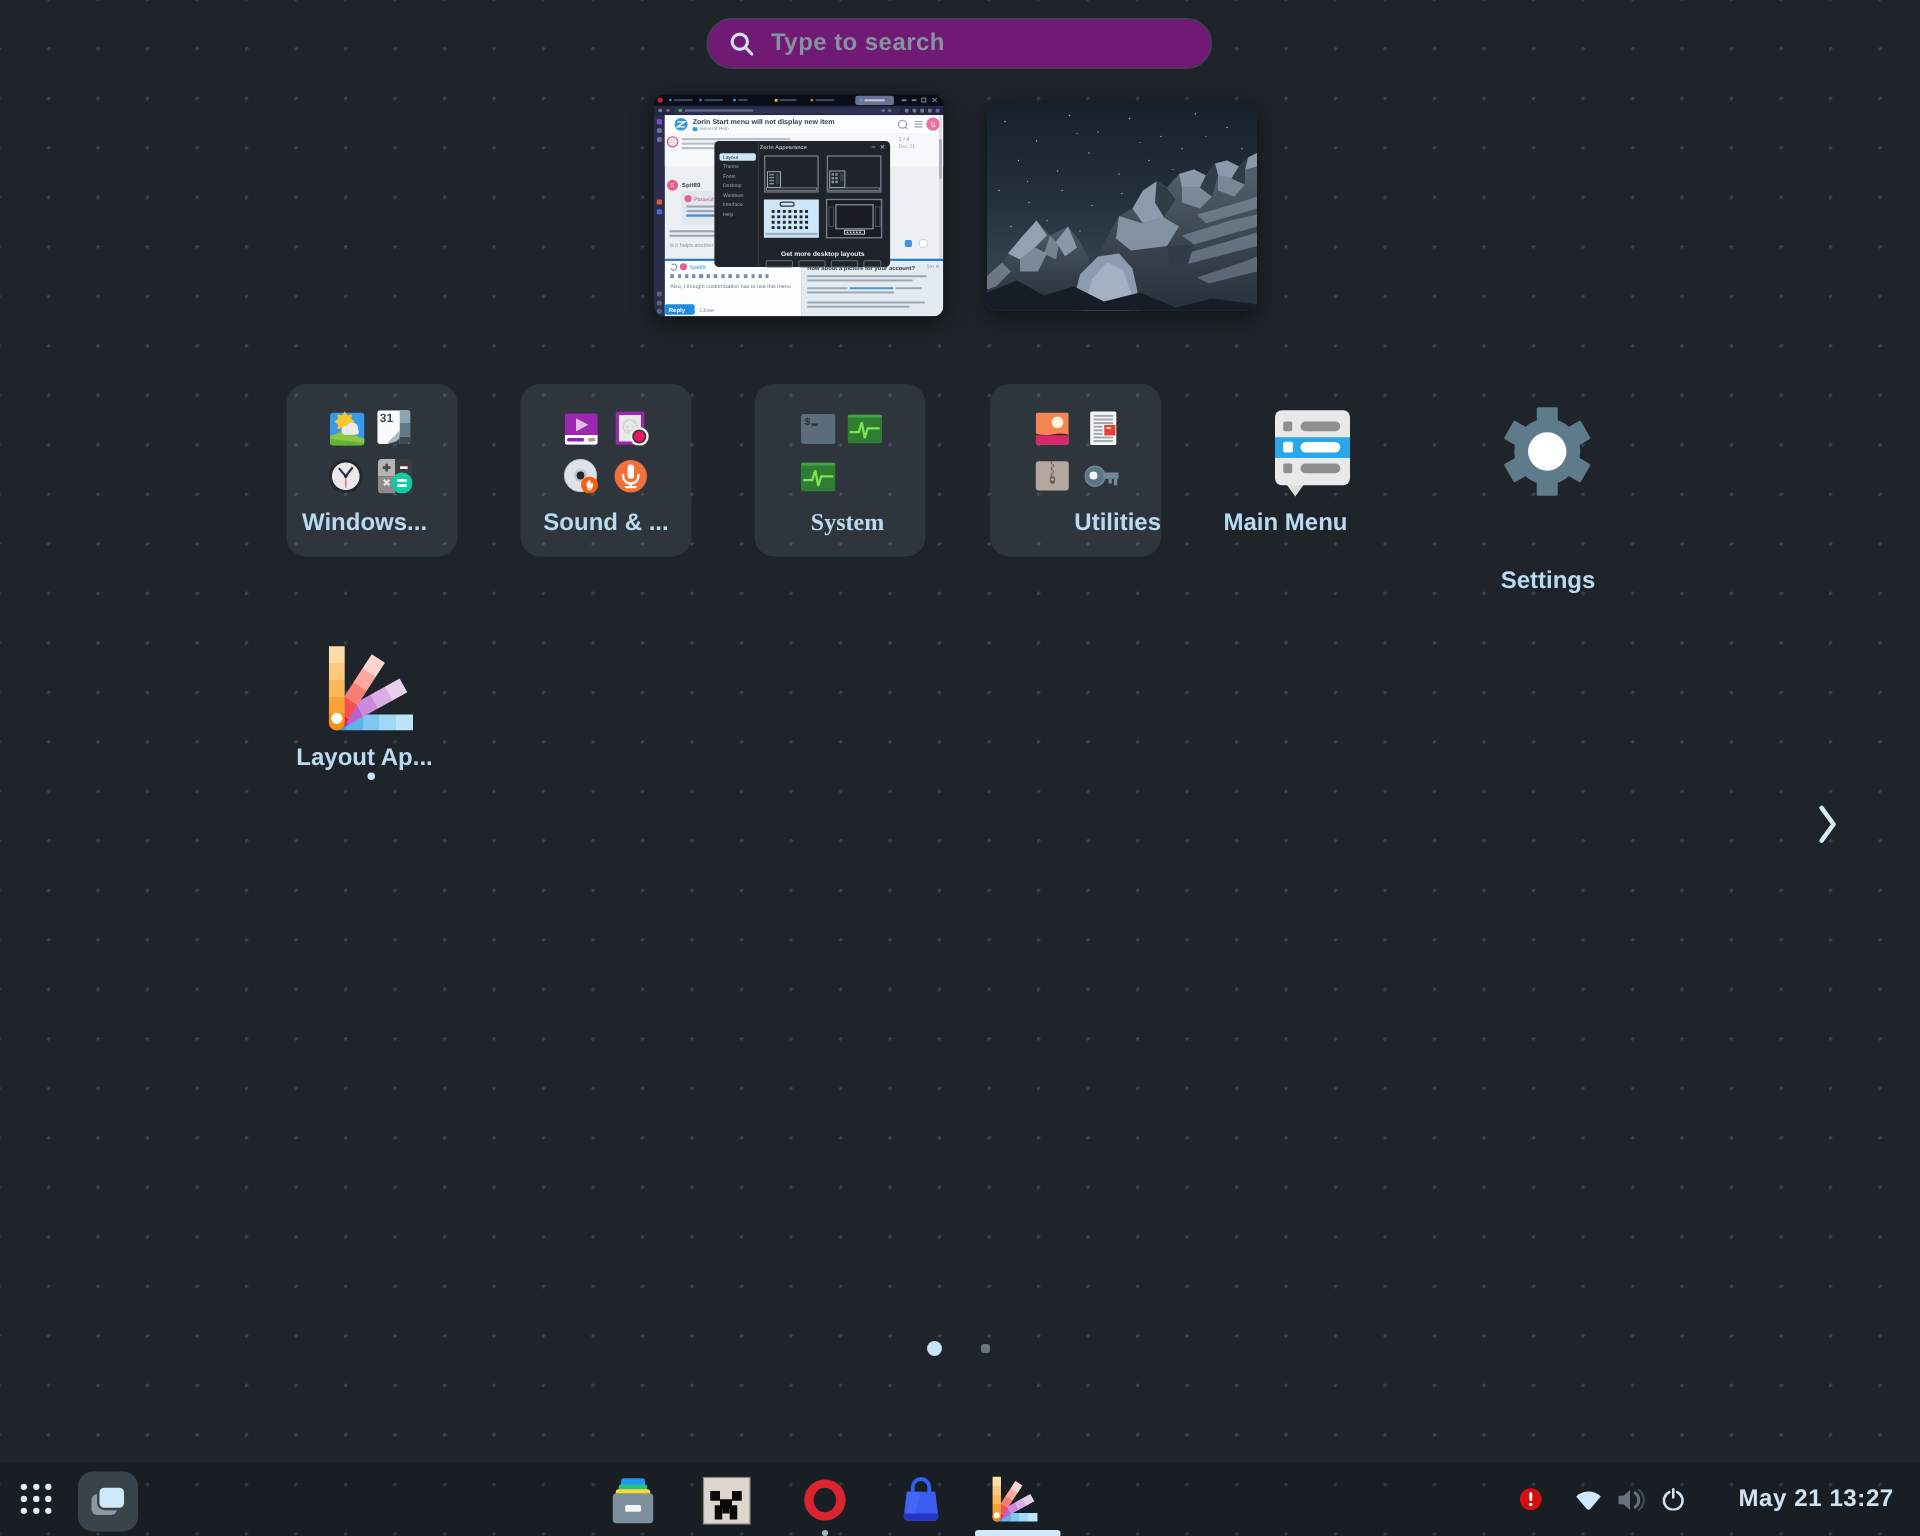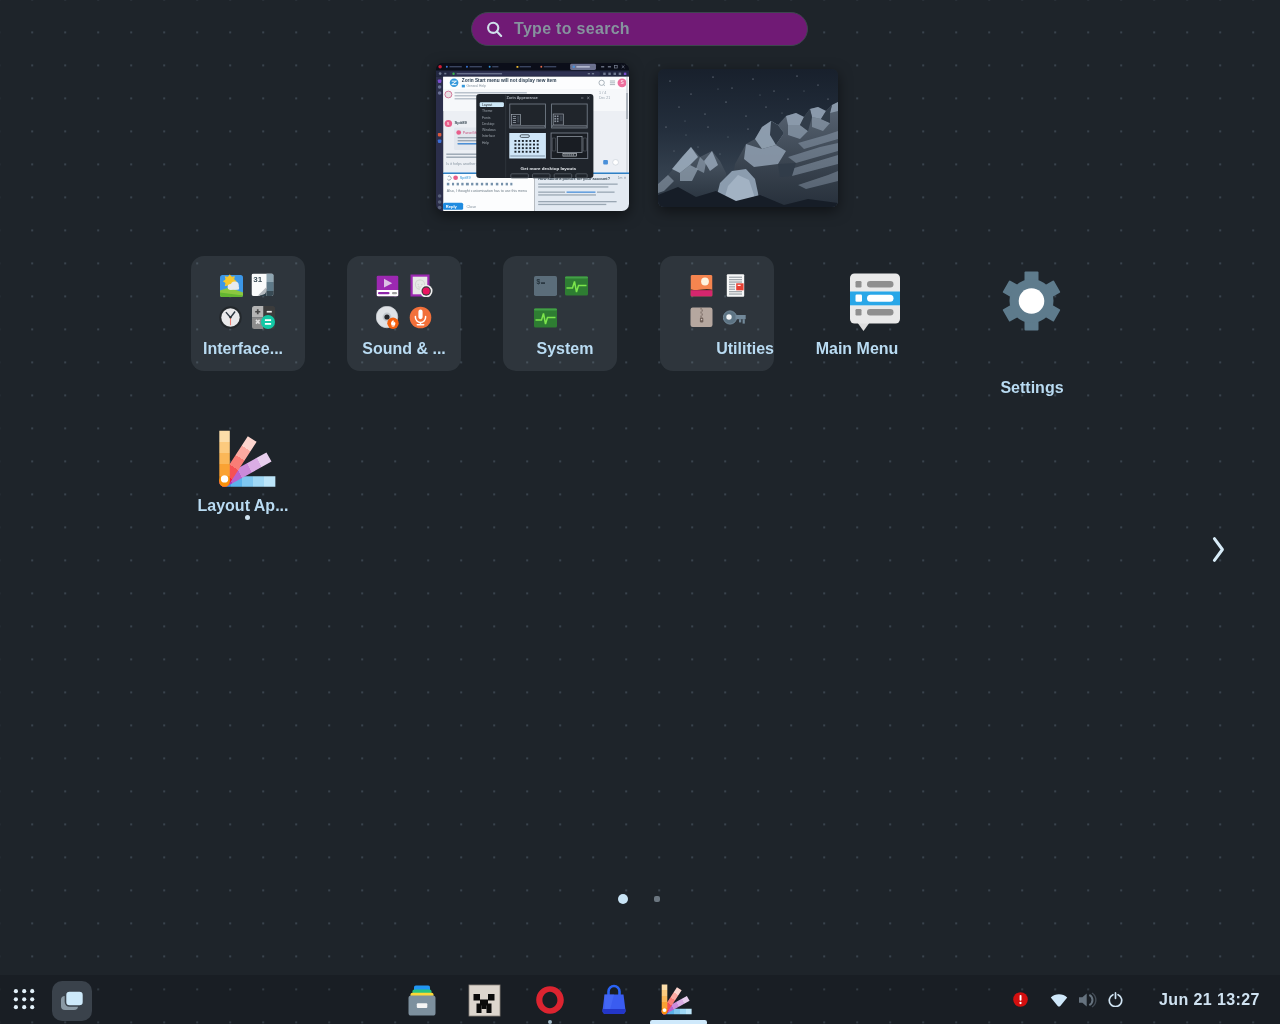--- a/index.html
+++ b/index.html
@@ -677,23 +677,23 @@
   </g>
   <g transform="rotate(33,6.55,51.6)">
     <path d="M1.3,0.8 H11.8 V51.6 A5.25,5.25 0 0 1 1.3,51.6 Z" fill="url(#gR)"></path>
   </g>
   <path d="M1.3,0.8 H11.8 V51.6 A5.25,5.25 0 0 1 1.3,51.6 Z" fill="url(#gO)"></path>
   <circle cx="6.55" cy="50.2" r="5.2" fill="#f8920c"></circle>
   <circle cx="6.55" cy="48.9" r="3.7" fill="#ffffff"></circle>
   </g>
 </svg>
 
-<div class="lbl" style="left:186px;top:340px;width:114px;">Interface...</div>
+<div class="lbl" style="left:186px;top:340px;width:114px;">Windows...</div>
 <div class="lbl" style="left:347px;top:340px;width:114px;">Sound &amp; ...</div>
-<div class="lbl" style="left:503px;top:340px;width:124px;">System</div>
+<div class="lbl" style="left:503px;top:340px;width:124px;font-family:Liberation Serif, serif;">System</div>
 <div class="lbl" style="left:660px;top:340px;width:114px;text-align:right;">Utilities</div>
 <div class="lbl" style="left:800px;top:340px;width:114px;">Main Menu</div>
 <div class="lbl" style="left:975px;top:340px;width:114px;margin-top:39px;">Settings</div>
 <div class="lbl" style="left:186px;top:497px;width:114px;">Layout Ap...</div>
 <div class="pdot" style="left:244.5px;top:515px;width:5px;height:5px;background:#cfe3f0;"></div>
 
 <div class="pdot" style="left:618px;top:894px;width:10px;height:10px;background:#c9e4f6;"></div>
 <div class="pdot" style="left:654px;top:896px;width:6px;height:6px;background:#6b7680;border-radius:2px;"></div>
 
 <svg id="chev" width="16" height="28" viewBox="0 0 16 28">
@@ -769,14 +769,14 @@
   </svg>
   <svg class="bicon" style="left:1078px;top:991px;margin-top:-975px;" width="19" height="18" viewBox="0 0 19 18">
     <path d="M1,6.2 h3.4 l4.3,-3.8 v13.2 l-4.3,-3.8 h-3.4 Z" fill="#66737f"></path>
     <path d="M11.3,3.9 a5.7,5.7 0 0 1 0,10.2" fill="none" stroke="#66737f" stroke-width="2"></path>
     <path d="M14,2 a8.3,8.3 0 0 1 0,14" fill="none" stroke="#66737f" stroke-width="1.4" opacity="0.55"></path>
   </svg>
   <svg class="bicon" style="left:1108px;top:992px;margin-top:-975px;" width="15" height="15" viewBox="0 0 15 15">
     <path d="M4.9,2.7 a6.2,6.2 0 1 0 5.2,0" fill="none" stroke="#cfe3f2" stroke-width="1.7" stroke-linecap="round"></path>
     <line x1="7.5" y1="0.9" x2="7.5" y2="6.3" stroke="#cfe3f2" stroke-width="1.7" stroke-linecap="round"></line>
   </svg>
-  <div id="clock">Jun 21 13:27</div>
+  <div id="clock">May 21 13:27</div>
 </div>
 
 </body></html>

